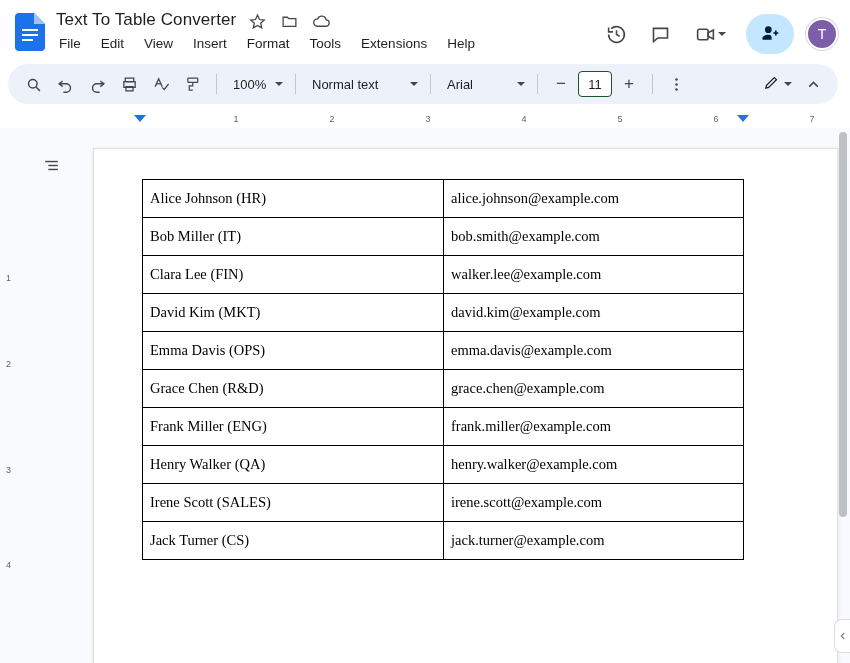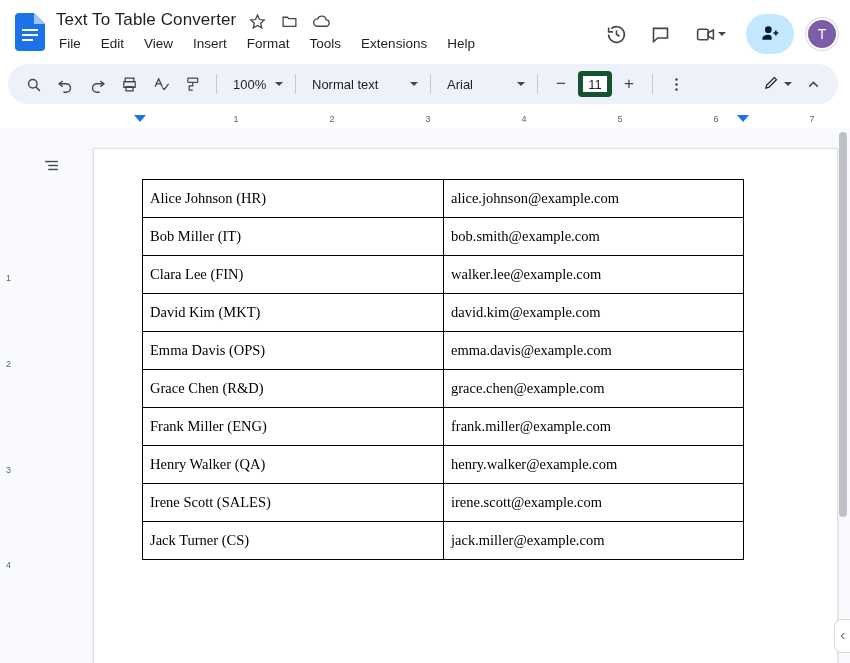--- a/index.html
+++ b/index.html
@@ -59,21 +59,21 @@
   .tb-sep { width: 1px; height: 20px; background: #c7c7c7; margin: 0 6px; flex: none; }
   .tb-select {
     display: flex; align-items: center; height: 28px; padding: 0 4px 0 8px; border-radius: 4px;
     cursor: pointer; font-size: 13px; color: #1f1f1f; gap: 4px; white-space: nowrap;
   }
   .zoom-sel { min-width: 62px; }
   .style-sel { min-width: 118px; }
   .font-sel { min-width: 90px; }
   .caret { width: 0; height: 0; border-left: 4px solid transparent; border-right: 4px solid transparent; border-top: 4px solid #444746; }
   .fontsize-box {
-    width: 34px; height: 26px; border: 5px solid #14532d; border-radius: 4px; background: #fff;
+    width: 34px; height: 26px; border: 1px solid #14532d; border-radius: 4px; background: #fff;
     display: flex; align-items: center; justify-content: center; font-size: 13px; cursor: text;
   }
   .tb-spacer { flex: 1; }
 
   
   .ruler {
     position: relative; height: 16px; margin: 0 0 0 0; background: #ffffff;
   }
   .ruler-track {
     position: absolute; left: 93px; right: 36px; top: 2px; height: 12px;
@@ -361,21 +361,21 @@
         <tr>
           <td class="col-a">Henry Walker (QA)</td>
           <td class="col-b">henry.walker@example.com</td>
         </tr>
         <tr>
           <td class="col-a">Irene Scott (SALES)</td>
           <td class="col-b">irene.scott@example.com</td>
         </tr>
         <tr>
           <td class="col-a">Jack Turner (CS)</td>
-          <td class="col-b">jack.miller@example.com</td>
+          <td class="col-b">jack.turner@example.com</td>
         </tr>
       </tbody>
         </table>
     </div>
 
     <div class="scrollbar">
       <div class="scroll-thumb"></div>
     </div>
 
     <div class="side-tab">

